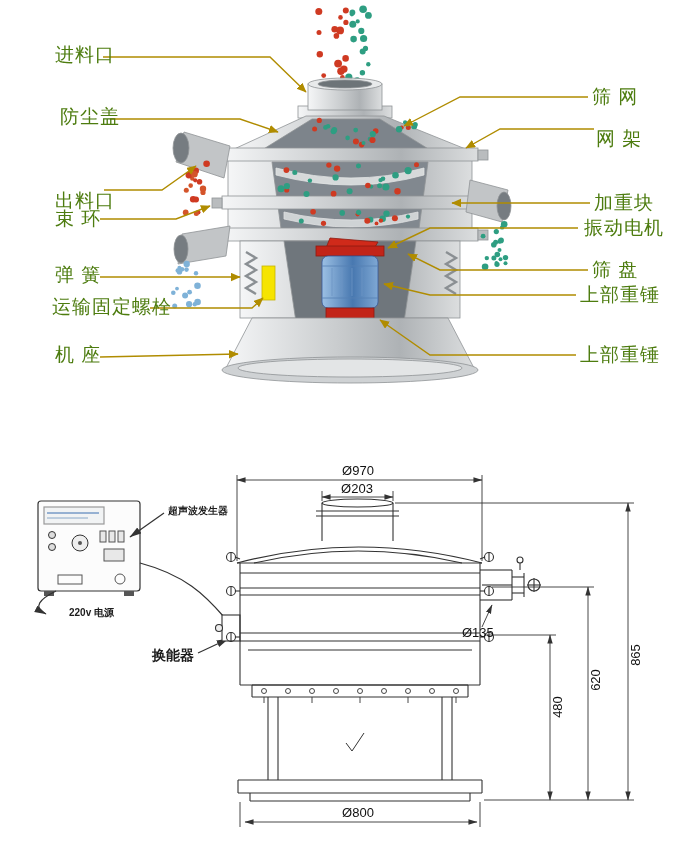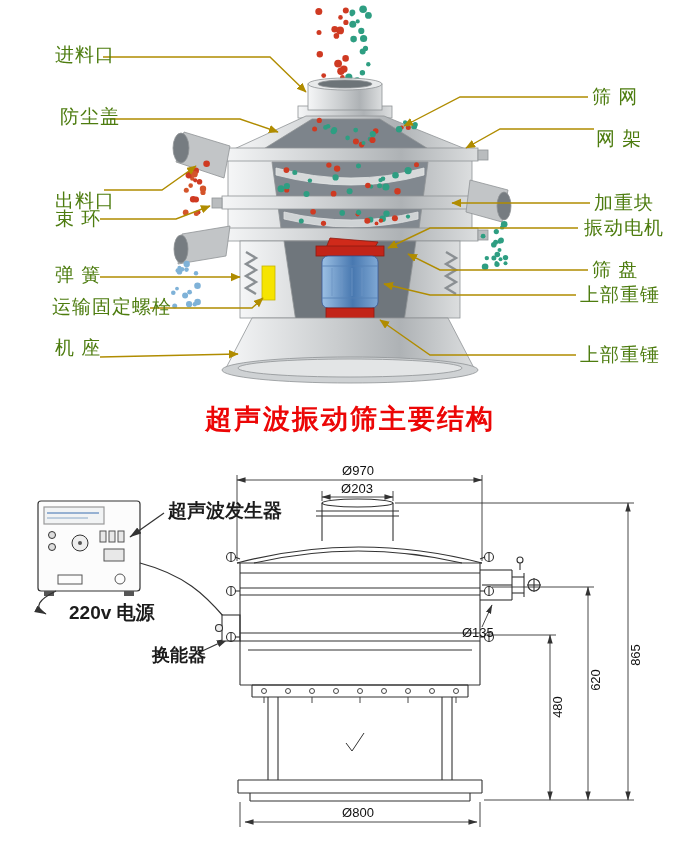--- a/index.html
+++ b/index.html
@@ -4,21 +4,21 @@
 <style>
   *{margin:0;padding:0;box-sizing:border-box}
   html,body{width:700px;height:860px;background:#ffffff;overflow:hidden;
     font-family:"Liberation Sans","DejaVu Sans",sans-serif;position:relative}
   .layer{position:absolute;left:0;top:0}
   svg{display:block}
   .part-label{position:absolute;font-size:19px;font-weight:normal;color:#4d7c0f;
     letter-spacing:1px;white-space:nowrap;line-height:14px}
   .diagram-title{position:absolute;left:0;top:401px;width:700px;text-align:center;
     font-size:27px;font-weight:bold;color:#ec0606;letter-spacing:2px}
-  .dwg-label{position:absolute;font-size:19px;font-weight:bold;color:#1c1c1c;
+  .dwg-label{position:absolute;font-size:10px;font-weight:bold;color:#1c1c1c;
     white-space:nowrap;line-height:15px}
   .dim-text{font-size:13px;fill:#111}
 </style>
 </head>
 <body>
 
 <section class="layer" style="width:700px;height:445px">
   <svg width="700" height="445" viewBox="0 0 700 445">
     <defs>
       <linearGradient id="g-metal" x1="0" y1="0" x2="1" y2="0">
@@ -270,31 +270,30 @@
       <path d="M576,355 L430,355 L380,320" marker-end="url(#larr)"></path>
     </g>
   </svg>
 
   <div class="part-label" style="left:55px;top:48px">进料口</div>
   <div class="part-label" style="left:60px;top:110px">防尘盖</div>
   <div class="part-label" style="left:55px;top:194px">出料口</div>
   <div class="part-label" style="left:55px;top:212px">束 环</div>
   <div class="part-label" style="left:55px;top:268px">弹 簧</div>
   <div class="part-label" style="left:52px;top:300px">运输固定螺栓</div>
-  <div class="part-label" style="left:55px;top:341px">机 座</div>
+  <div class="part-label" style="left:55px;top:348px">机 座</div>
 
   <div class="part-label" style="left:592px;top:90px">筛 网</div>
   <div class="part-label" style="left:596px;top:132px">网 架</div>
   <div class="part-label" style="left:594px;top:196px">加重块</div>
   <div class="part-label" style="left:584px;top:221px">振动电机</div>
   <div class="part-label" style="left:592px;top:263px">筛 盘</div>
   <div class="part-label" style="left:580px;top:288px">上部重锤</div>
   <div class="part-label" style="left:580px;top:348px">上部重锤</div>
 
-  <div class="diagram-title">超声波振动筛主要结构</div>
 </section>
 
 <section class="layer" style="top:445px;width:626px;height:415px">
   <svg width="700" height="415" viewBox="0 0 700 415">
     <defs>
       <marker id="arr" markerWidth="11" markerHeight="8" refX="9.5" refY="3" orient="auto-start-reverse">
         <path d="M0,0 L10,3 L0,6 Z" fill="#333"></path>
       </marker>
       <marker id="arr2" markerWidth="11" markerHeight="8" refX="9.5" refY="3" orient="auto">
         <path d="M0,0 L10,3 L0,6 Z" fill="#333"></path>
@@ -448,14 +447,14 @@
       <text class="dim-text" x="640" y="210" text-anchor="middle" transform="rotate(-90 640 210)">865</text>
       <text class="dim-text" x="600" y="235" text-anchor="middle" transform="rotate(-90 600 235)">620</text>
       <text class="dim-text" x="562" y="262" text-anchor="middle" transform="rotate(-90 562 262)">480</text>
       <text class="dim-text" x="358" y="372" text-anchor="middle">Ø800</text>
       <text class="dim-text" x="462" y="192">Ø135</text>
     </g>
   </svg>
 
   <div class="dwg-label" style="left:168px;top:503px;position:fixed">超声波发生器</div>
   <div class="dwg-label" style="left:69px;top:605px;position:fixed">220v 电源</div>
-  <div class="dwg-label" style="left:152px;top:648px;position:fixed;font-size:18px">换能器</div>
+  <div class="dwg-label" style="left:152px;top:648px;position:fixed;font-size:14px">换能器</div>
 </section>
 
 </body></html>

